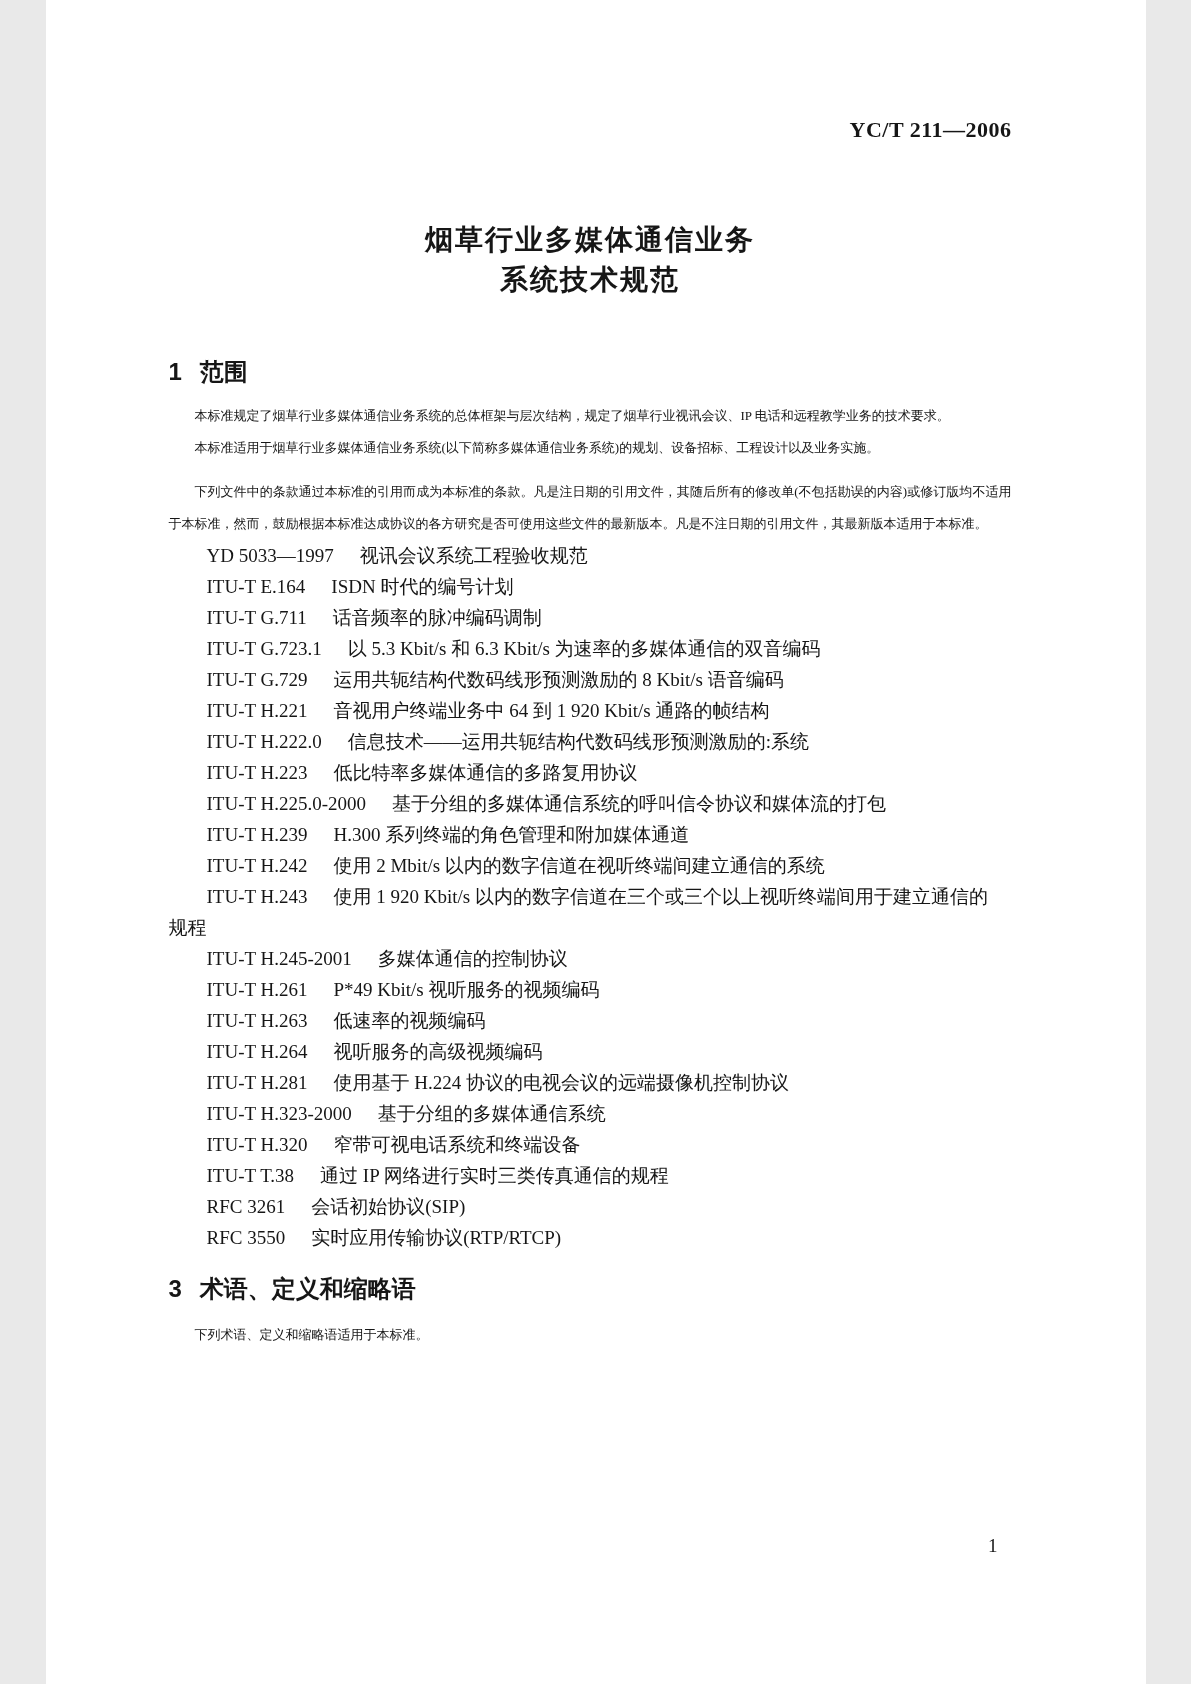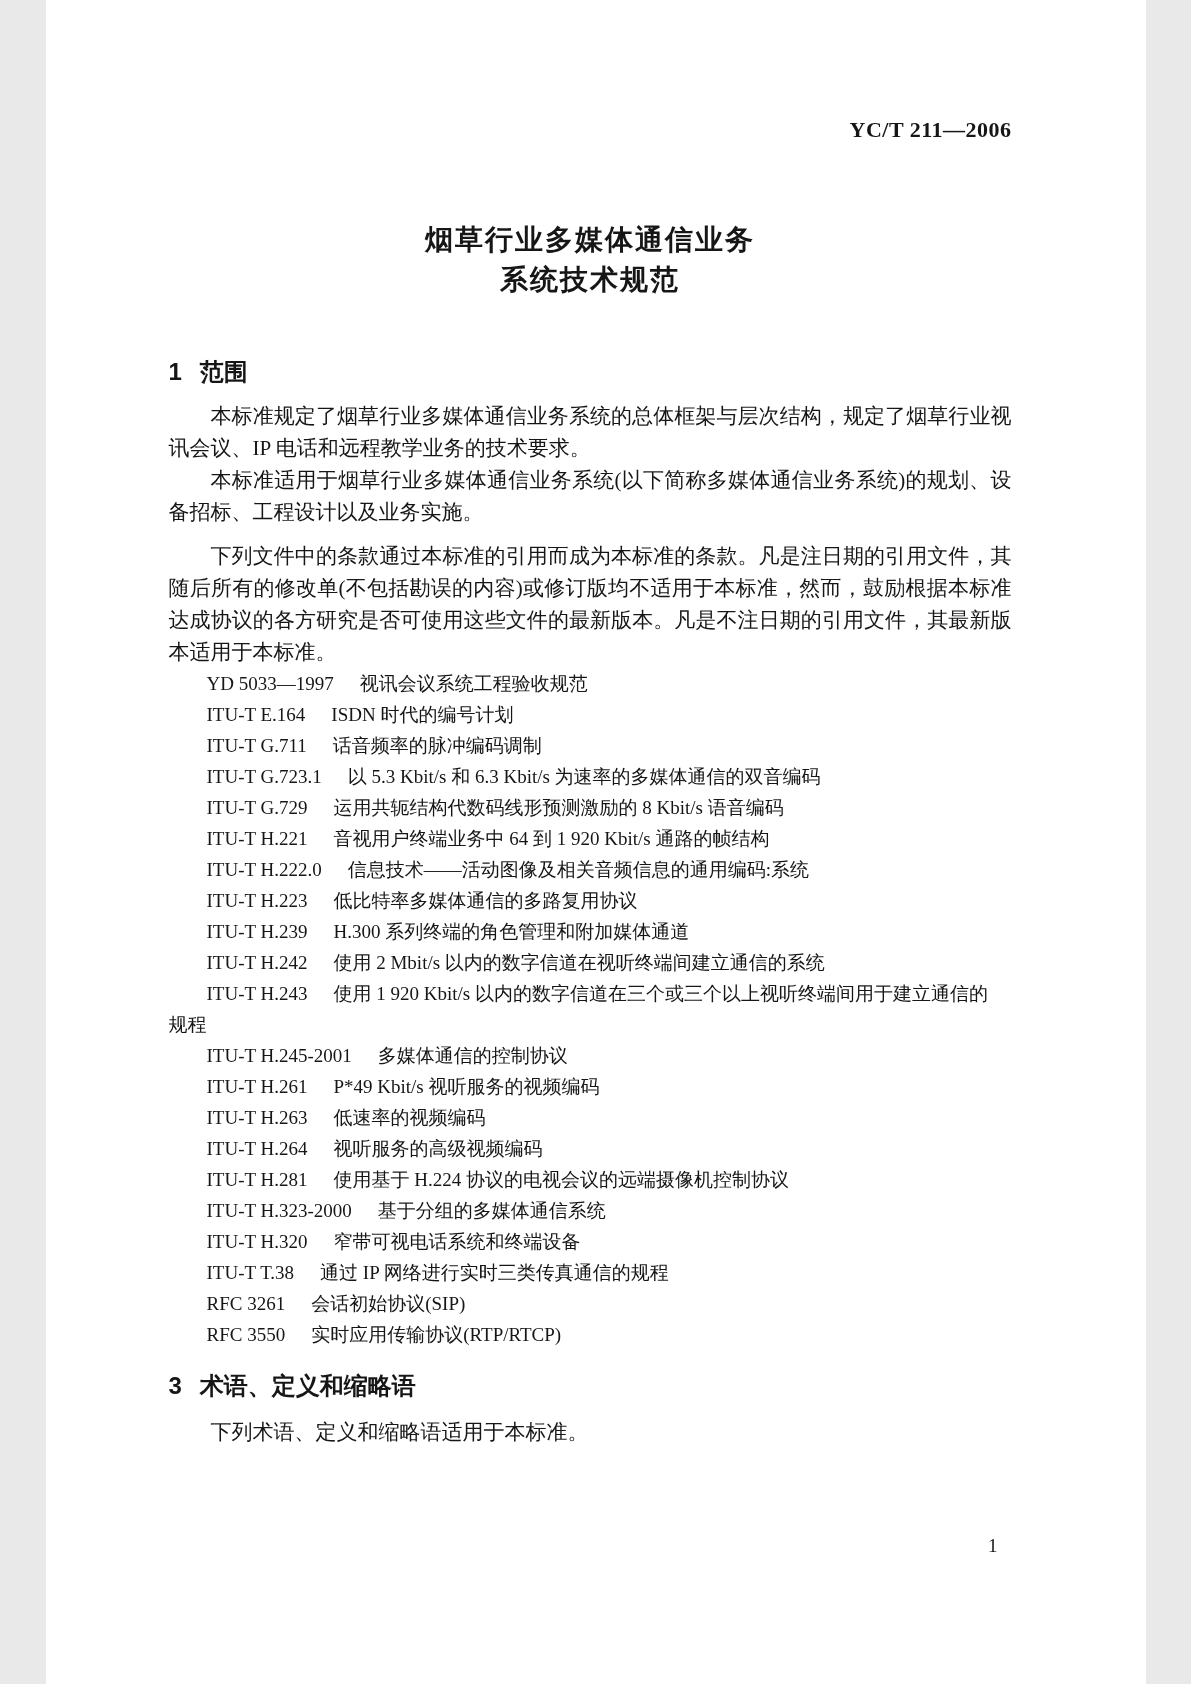--- a/index.html
+++ b/index.html
@@ -40,21 +40,21 @@
     font-family: "Liberation Sans", "DejaVu Sans", sans-serif;
     font-weight: bold;
     font-size: 24px;
     line-height: 28px;
   }
   .sec-heading .sec-num { display: inline-block; margin-right: 18px; }
   #sec1-heading { margin-top: 58px; }
   #sec2-heading { margin-top: 22px; }
   #sec3-heading { margin-top: 22px; }
   .para {
-    font-size: 21px;
+    font-size: 13px;
     line-height: 32px;
     text-indent: 2em;
     text-align: justify;
   }
   #p1 { margin-top: 14px; }
   #p3 { margin-top: 12px; }
   #p4 { margin-top: 16px; }
   .refs {
     font-size: 19px;
     line-height: 31px;
@@ -91,22 +91,23 @@
 
     <div class="para" id="p3">下列文件中的条款通过本标准的引用而成为本标准的条款。凡是注日期的引用文件，其随后所有的修改单(不包括勘误的内容)或修订版均不适用于本标准，然而，鼓励根据本标准达成协议的各方研究是否可使用这些文件的最新版本。凡是不注日期的引用文件，其最新版本适用于本标准。</div>
 
     <div class="refs">
       <div class="ref-row"><span class="ref-code">YD 5033—1997</span><span class="ref-title">视讯会议系统工程验收规范</span></div>
       <div class="ref-row"><span class="ref-code">ITU-T E.164</span><span class="ref-title">ISDN 时代的编号计划</span></div>
       <div class="ref-row"><span class="ref-code">ITU-T G.711</span><span class="ref-title">话音频率的脉冲编码调制</span></div>
       <div class="ref-row"><span class="ref-code">ITU-T G.723.1</span><span class="ref-title">以 5.3 Kbit/s 和 6.3 Kbit/s 为速率的多媒体通信的双音编码</span></div>
       <div class="ref-row"><span class="ref-code">ITU-T G.729</span><span class="ref-title">运用共轭结构代数码线形预测激励的 8 Kbit/s 语音编码</span></div>
       <div class="ref-row"><span class="ref-code">ITU-T H.221</span><span class="ref-title">音视用户终端业务中 64 到 1 920 Kbit/s 通路的帧结构</span></div>
-      <div class="ref-row"><span class="ref-code">ITU-T H.222.0</span><span class="ref-title">信息技术——活动图像及相关音频信息的通用编码:系统</span></div>
+      <div class="ref-row"><span class="ref-code">ITU-T H.222.0</span><span class="ref-title">信息技术——运用共轭结构代数码线形预测激励的:系统</span></div>
       <div class="ref-row"><span class="ref-code">ITU-T H.223</span><span class="ref-title">低比特率多媒体通信的多路复用协议</span></div>
+      <div class="ref-row"><span class="ref-code">ITU-T H.225.0-2000</span><span class="ref-title">基于分组的多媒体通信系统的呼叫信令协议和媒体流的打包</span></div>
       <div class="ref-row"><span class="ref-code">ITU-T H.239</span><span class="ref-title">H.300 系列终端的角色管理和附加媒体通道</span></div>
       <div class="ref-row"><span class="ref-code">ITU-T H.242</span><span class="ref-title">使用 2 Mbit/s 以内的数字信道在视听终端间建立通信的系统</span></div>
       <div class="ref-row"><span class="ref-code">ITU-T H.243</span><span class="ref-title">使用 1 920 Kbit/s 以内的数字信道在三个或三个以上视听终端间用于建立通信的</span></div>
       <div class="ref-row continuation"><span class="ref-title">规程</span></div>
       <div class="ref-row"><span class="ref-code">ITU-T H.245-2001</span><span class="ref-title">多媒体通信的控制协议</span></div>
       <div class="ref-row"><span class="ref-code">ITU-T H.261</span><span class="ref-title">P*49 Kbit/s 视听服务的视频编码</span></div>
       <div class="ref-row"><span class="ref-code">ITU-T H.263</span><span class="ref-title">低速率的视频编码</span></div>
       <div class="ref-row"><span class="ref-code">ITU-T H.264</span><span class="ref-title">视听服务的高级视频编码</span></div>
       <div class="ref-row"><span class="ref-code">ITU-T H.281</span><span class="ref-title">使用基于 H.224 协议的电视会议的远端摄像机控制协议</span></div>
       <div class="ref-row"><span class="ref-code">ITU-T H.323-2000</span><span class="ref-title">基于分组的多媒体通信系统</span></div>

